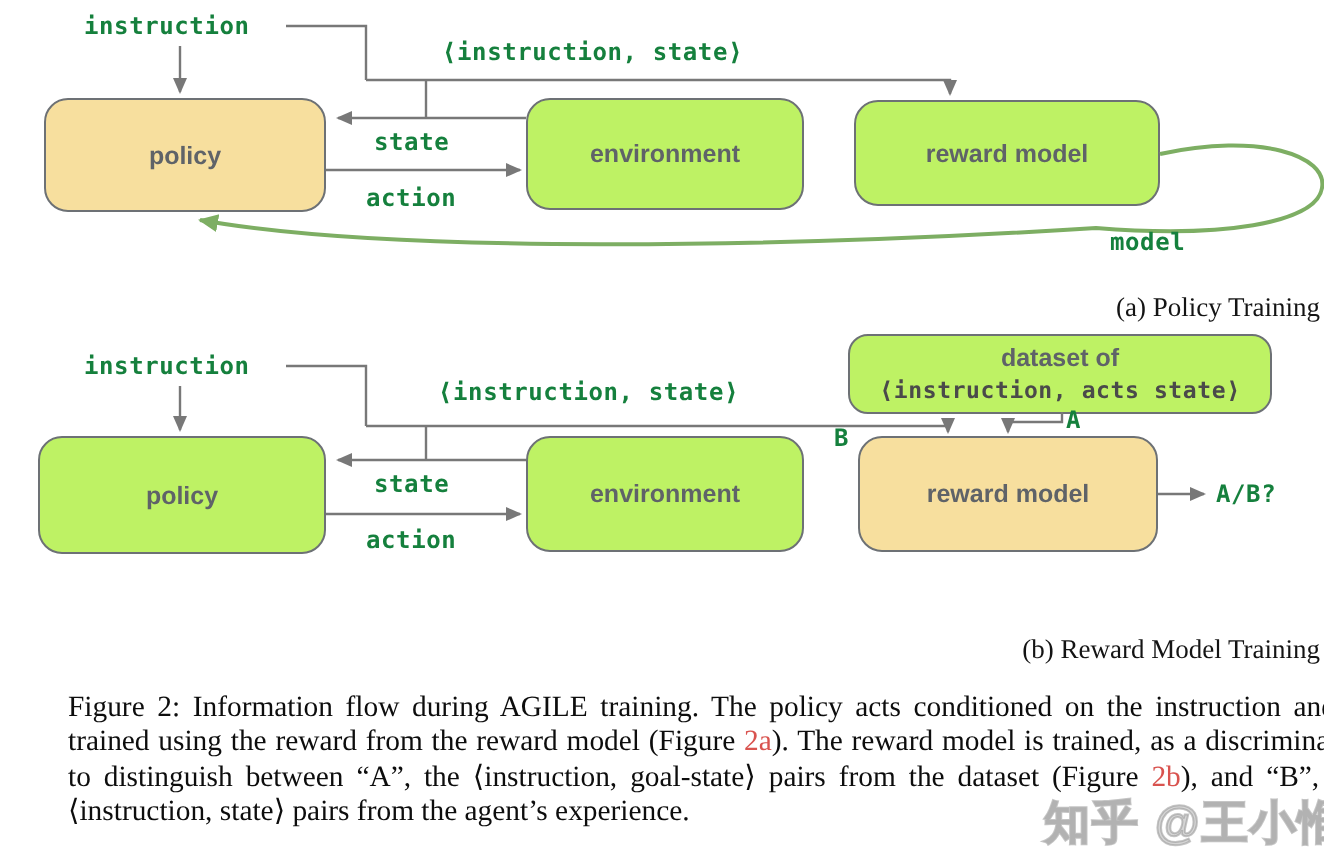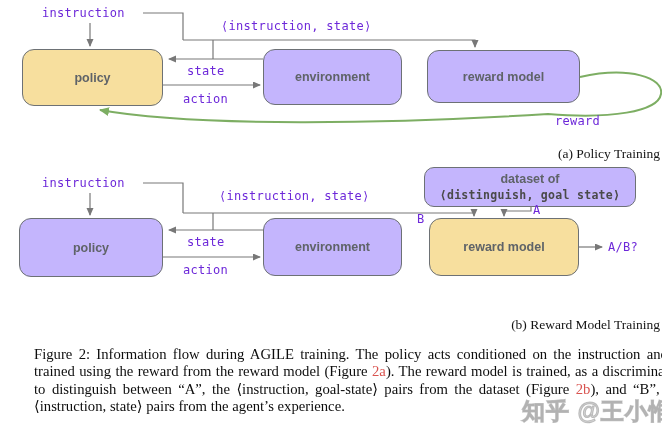--- a/index.html
+++ b/index.html
@@ -3,33 +3,33 @@
 <meta charset="utf-8">
 <style>
   html,body{margin:0;padding:0;background:#ffffff;}
   .stage{
     position:relative;width:662px;height:432px;background:#ffffff;
     overflow:hidden;font-family:"Liberation Sans",sans-serif;
   }
   .lines{position:absolute;left:0;top:0;z-index:3;pointer-events:none;}
   .box{
     position:absolute;z-index:2;box-sizing:border-box;
-    border:1.5px solid #6d7175;border-radius:12px;background:#c4b5fd;
+    border:1.5px solid #6d7175;border-radius:12px;background:#bef264;
     display:flex;align-items:center;justify-content:center;
     color:#5f6368;font-weight:bold;font-size:12.5px;
     font-family:"Liberation Sans",sans-serif;
   }
   .box.yellow{background:#f7df9e;}
   .box .bl{white-space:nowrap;}
   .dataset{flex-direction:column;line-height:1.25;border-radius:10px;padding:2px 4px;}
   .dataset .mono-line{font-family:"DejaVu Sans Mono",monospace;font-weight:600;font-size:11.5px;color:#4a4a4a;letter-spacing:0.3px;}
   .mlabel{
     position:absolute;z-index:4;white-space:nowrap;
-    font-family:"DejaVu Sans Mono",monospace;font-weight:400;
-    font-size:12px;letter-spacing:0.3px;color:#6d28d9;
+    font-family:"DejaVu Sans Mono",monospace;font-weight:700;
+    font-size:12px;letter-spacing:0.3px;color:#15803d;
   }
   .subcap{
     position:absolute;left:0;width:660px;text-align:right;z-index:4;
     font-family:"Liberation Serif","DejaVu Serif",serif;
     font-size:13.5px;color:#141414;
   }
   .figcap{
     position:absolute;left:7px;top:346px;width:650px;z-index:4;
     font-family:"Liberation Serif","DejaVu Serif",serif;
     font-size:14.7px;line-height:17.3px;color:#0d0d0d;text-align:justify;margin-left:27px;
@@ -86,33 +86,33 @@
     <span class="bl">environment</span>
   </div>
   <div class="box" style="left:427px;top:50px;width:153px;height:53px;">
     <span class="bl">reward model</span>
   </div>
 
   <span class="mlabel" style="left:42px;top:6px;">instruction</span>
   <span class="mlabel" style="left:221px;top:19px;">⟨instruction, state⟩</span>
   <span class="mlabel" style="left:187px;top:64px;">state</span>
   <span class="mlabel" style="left:183px;top:92px;">action</span>
-  <span class="mlabel" style="left:555px;top:114px;">reward</span>
+  <span class="mlabel" style="left:555px;top:114px;">model</span>
 
   <div class="subcap" style="top:146px;">(a) Policy Training</div>
 
   <div class="box" style="left:19px;top:218px;width:144px;height:59px;">
     <span class="bl">policy</span>
   </div>
   <div class="box" style="left:263px;top:218px;width:139px;height:58px;">
     <span class="bl">environment</span>
   </div>
   <div class="box dataset" style="left:424px;top:167px;width:212px;height:40px;">
     <span class="bl">dataset of</span>
-    <span class="mono-line">⟨distinguish, goal state⟩</span>
+    <span class="mono-line">⟨instruction, acts state⟩</span>
   </div>
   <div class="box yellow" style="left:429px;top:218px;width:150px;height:58px;">
     <span class="bl">reward model</span>
   </div>
 
   <span class="mlabel" style="left:42px;top:176px;">instruction</span>
   <span class="mlabel" style="left:219px;top:189px;">⟨instruction, state⟩</span>
   <span class="mlabel" style="left:187px;top:235px;">state</span>
   <span class="mlabel" style="left:183px;top:263px;">action</span>
   <span class="mlabel" style="left:417px;top:212px;">B</span>

